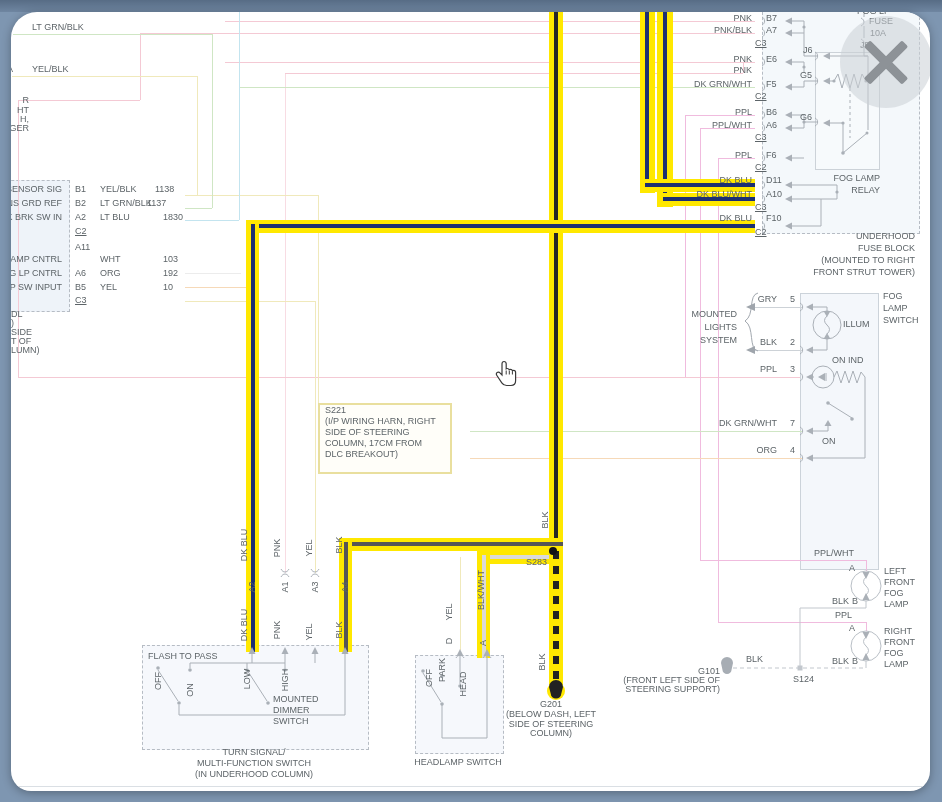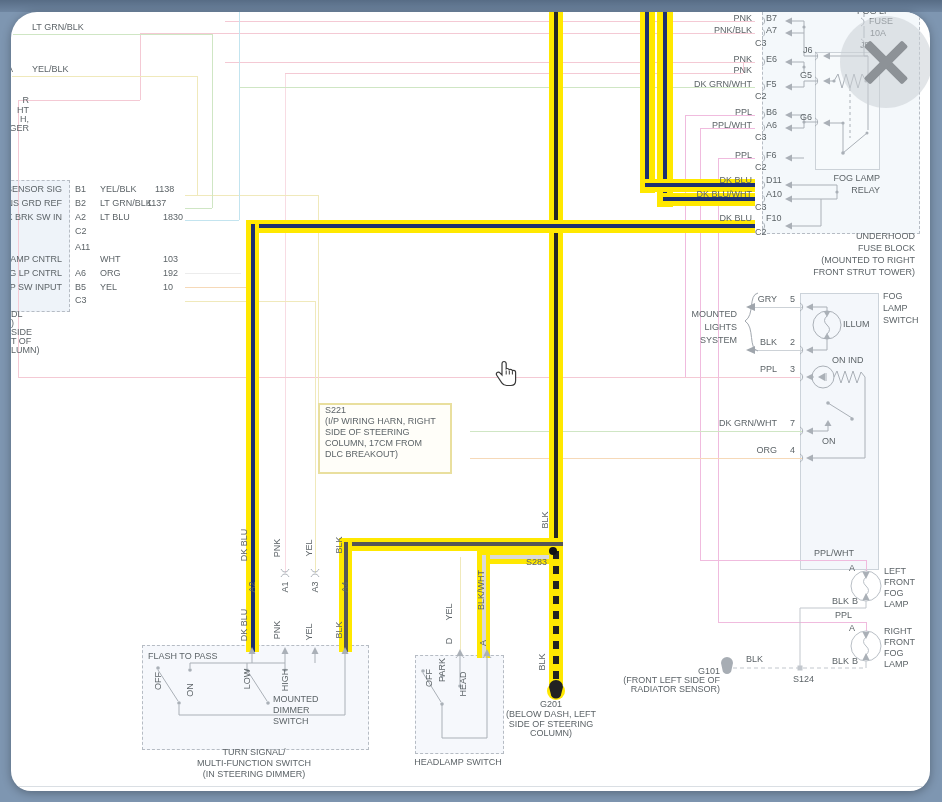--- a/index.html
+++ b/index.html
@@ -5,21 +5,21 @@
   html,body{margin:0;padding:0}
   body{width:942px;height:802px;position:relative;overflow:hidden;background:#7e96b1;
        font-family:"Liberation Sans",sans-serif}
   .topbar{position:absolute;left:0;top:0;width:100%;height:12px;
           background:linear-gradient(#576c85,#6f86a1)}
   .panel{position:absolute;left:11px;top:12px;width:919px;height:779px;background:#ffffff;
          border-radius:26px 26px 20px 20px;overflow:hidden;box-shadow:0 2px 10px rgba(0,0,0,.3)}
   .t{position:absolute;font-size:9px;line-height:10px;color:#5d6468;white-space:nowrap;z-index:6}
   .tr{text-align:right}
   .tc{text-align:center}
-  .u{}
+  .u{text-decoration:underline}
   .v{position:absolute;width:60px;font-size:9px;line-height:10px;color:#5d6468;text-align:center;
      transform:rotate(-90deg);white-space:nowrap;z-index:6}
   .w{position:absolute;z-index:2}
   .y{position:absolute;z-index:3}
   .box{position:absolute;z-index:1}
   .deco{position:absolute;left:0;top:0;z-index:5;pointer-events:none}
   .closebtn{position:absolute;left:829px;top:4px;width:92px;height:92px;border-radius:50%;
             background:rgba(203,208,214,.55);z-index:8}
   .closebtn .bar{position:absolute;left:19px;top:42px;width:54px;height:9px;border-radius:2px;
                  background:#8d9297}
@@ -402,21 +402,21 @@
 
   <span class="t" style="left:515px;top:545px">S283</span>
   <span class="v" style="left:504px;top:503px">BLK</span>
   <span class="v" style="left:501px;top:645px">BLK</span>
   <span class="t tc" style="left:440px;top:687px;width:200px">G201</span>
   <span class="t tc" style="left:440px;top:697px;width:200px">(BELOW DASH, LEFT</span>
   <span class="t tc" style="left:440px;top:707px;width:200px">SIDE OF STEERING</span>
   <span class="t tc" style="left:440px;top:716px;width:200px">COLUMN)</span>
   <span class="t tr" style="left:579px;top:654px;width:130px">G101</span>
   <span class="t tr" style="left:579px;top:663px;width:130px">(FRONT LEFT SIDE OF</span>
-  <span class="t tr" style="left:579px;top:672px;width:130px">RADIATOR SENSOR)</span>
+  <span class="t tr" style="left:579px;top:672px;width:130px">STEERING SUPPORT)</span>
   <span class="t" style="left:735px;top:642px">BLK</span>
   <span class="t" style="left:782px;top:662px">S124</span>
 
   <span class="v" style="left:203px;top:528px">DK BLU</span>
   <span class="v" style="left:236px;top:531px">PNK</span>
   <span class="v" style="left:268px;top:531px">YEL</span>
   <span class="v" style="left:298px;top:528px">BLK</span>
   <span class="v" style="left:211px;top:570px">A2</span>
   <span class="v" style="left:244px;top:570px">A1</span>
   <span class="v" style="left:274px;top:570px">A3</span>
@@ -429,21 +429,21 @@
   <span class="t" style="left:137px;top:639px">FLASH TO PASS</span>
   <span class="v" style="left:117px;top:664px">OFF</span>
   <span class="v" style="left:149px;top:673px">ON</span>
   <span class="v" style="left:206px;top:662px">LOW</span>
   <span class="v" style="left:244px;top:663px">HIGH</span>
   <span class="t" style="left:262px;top:682px">MOUNTED</span>
   <span class="t" style="left:262px;top:693px">DIMMER</span>
   <span class="t" style="left:262px;top:704px">SWITCH</span>
   <span class="t tc" style="left:143px;top:735px;width:200px">TURN SIGNAL/</span>
   <span class="t tc" style="left:143px;top:746px;width:200px">MULTI-FUNCTION SWITCH</span>
-  <span class="t tc" style="left:143px;top:757px;width:200px">(IN STEERING DIMMER)</span>
+  <span class="t tc" style="left:143px;top:757px;width:200px">(IN UNDERHOOD COLUMN)</span>
 
   <span class="v" style="left:408px;top:595px">YEL</span>
   <span class="v" style="left:440px;top:573px">BLK/WHT</span>
   <span class="v" style="left:408px;top:624px">D</span>
   <span class="v" style="left:442px;top:626px">A</span>
   <span class="v" style="left:388px;top:661px">OFF</span>
   <span class="v" style="left:401px;top:653px">PARK</span>
   <span class="v" style="left:422px;top:667px">HEAD</span>
   <span class="t tc" style="left:347px;top:745px;width:200px">HEADLAMP SWITCH</span>
 

